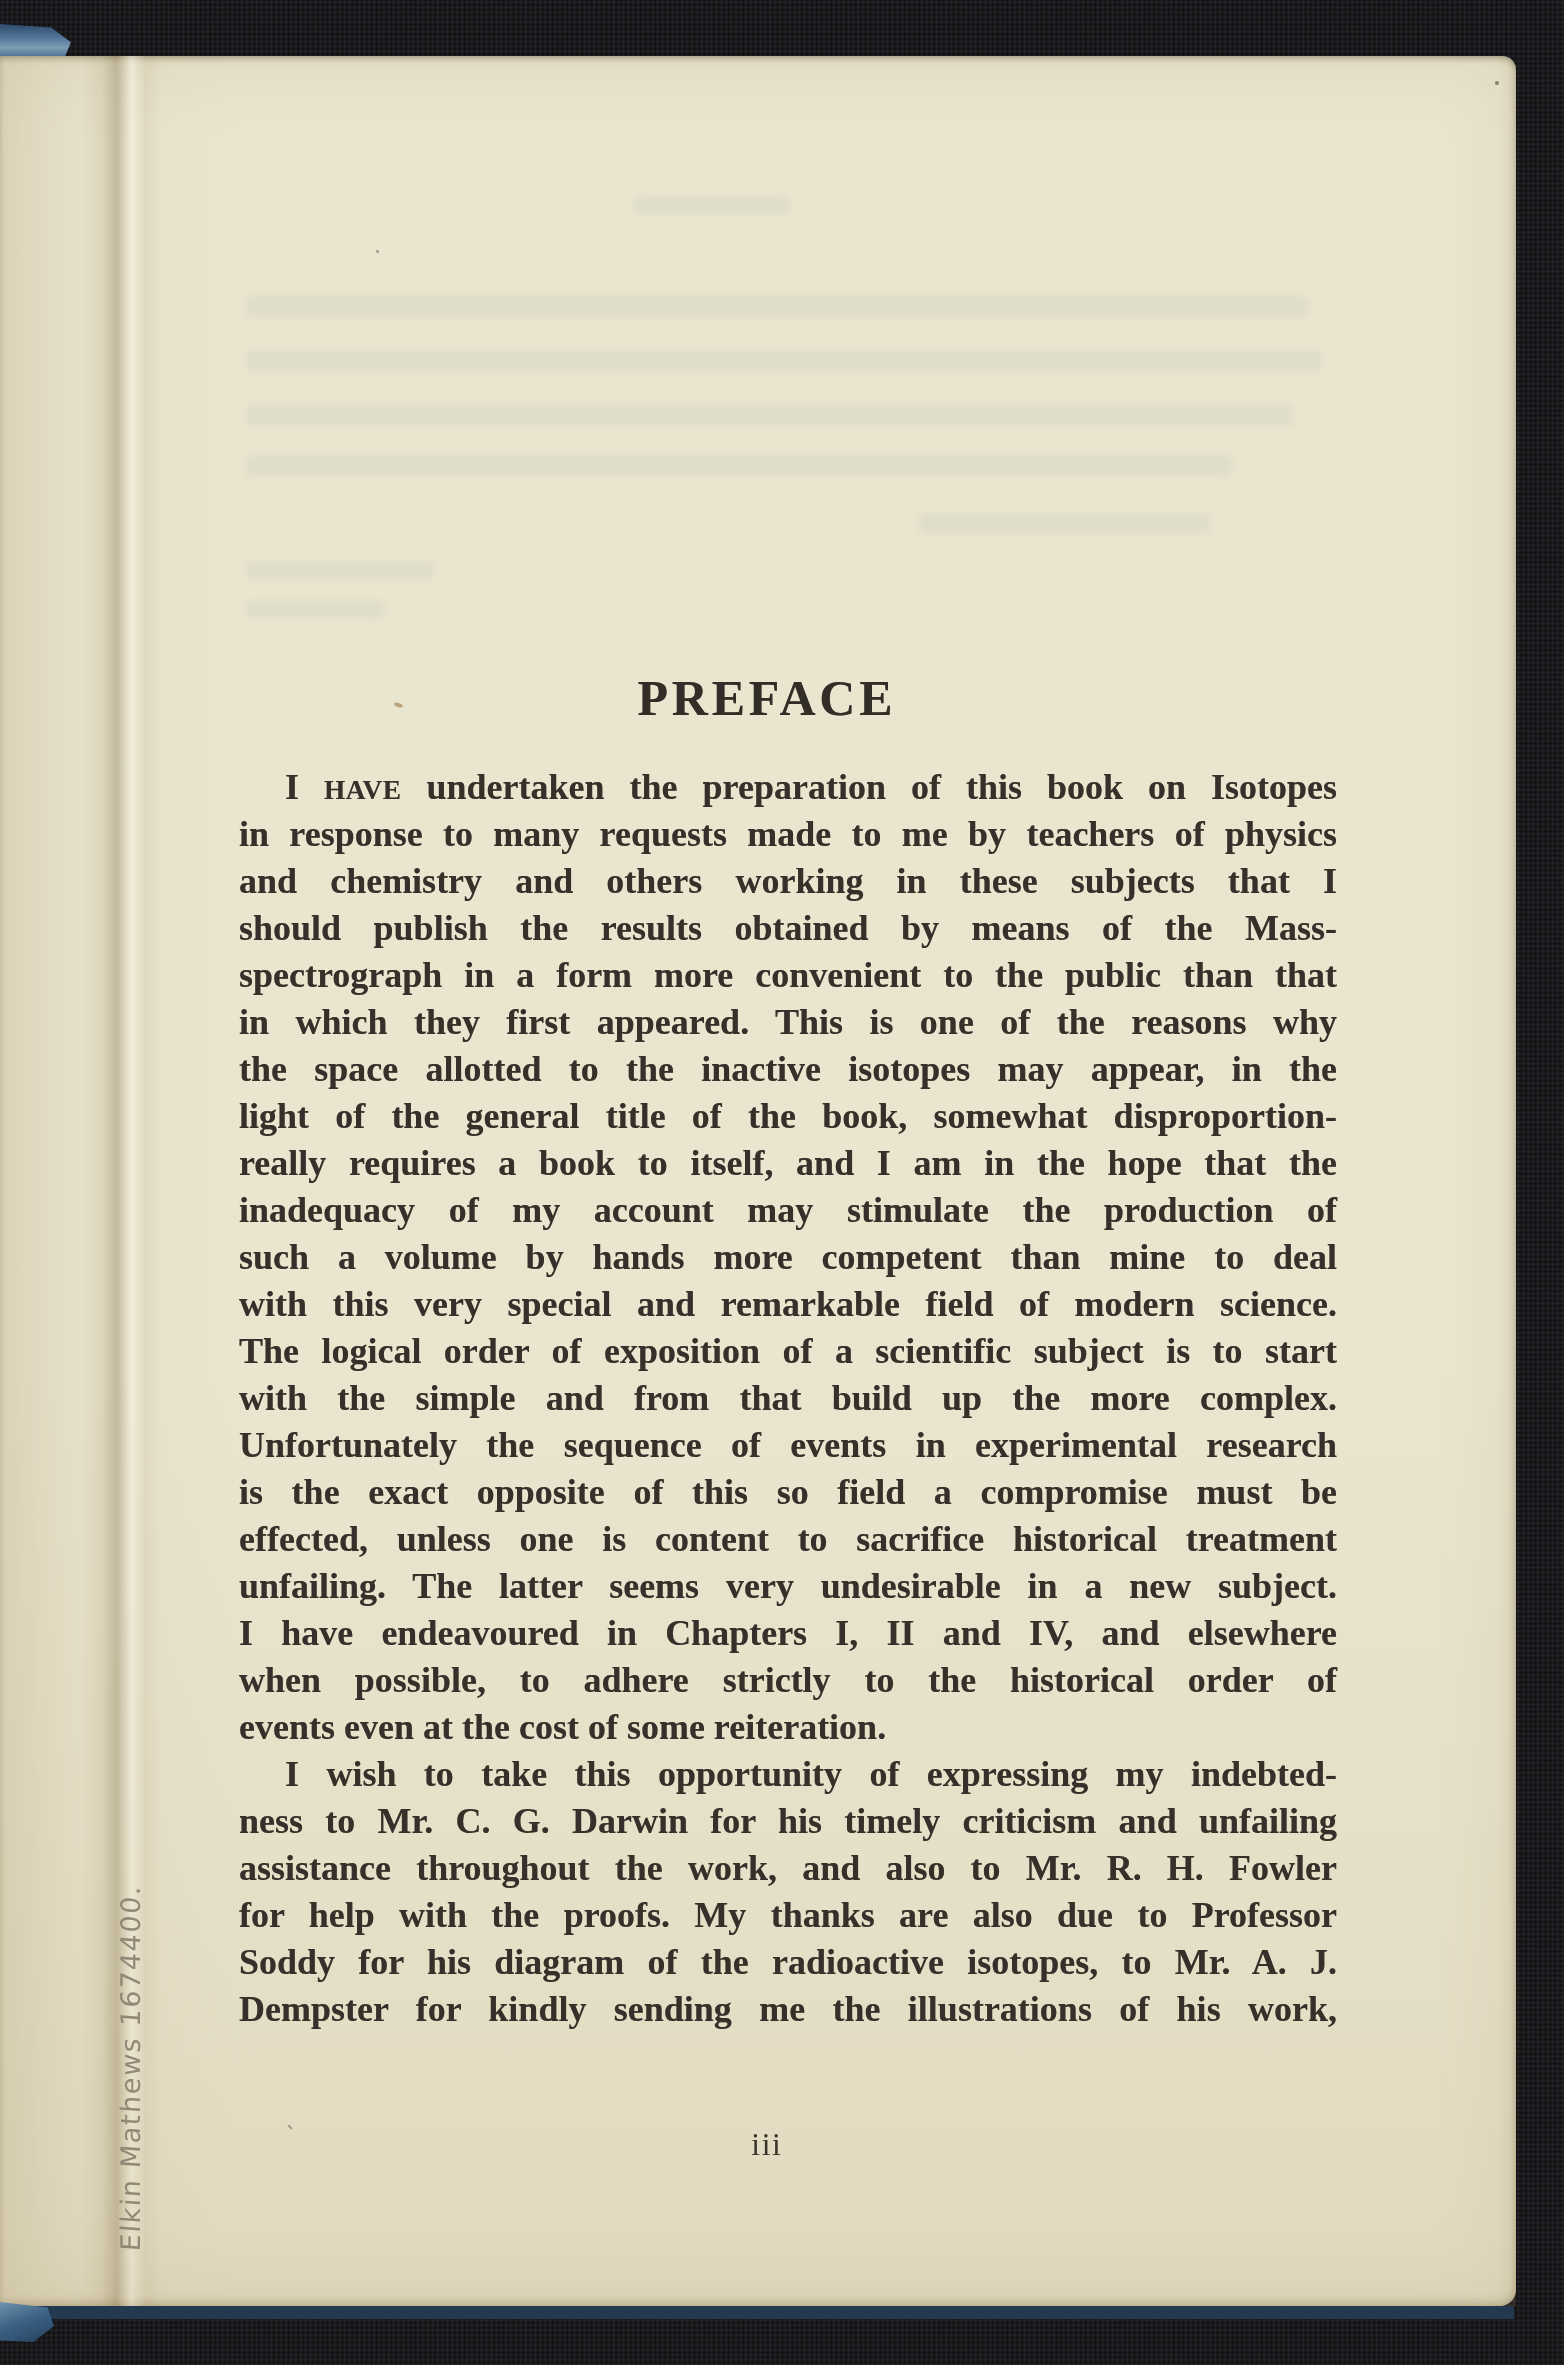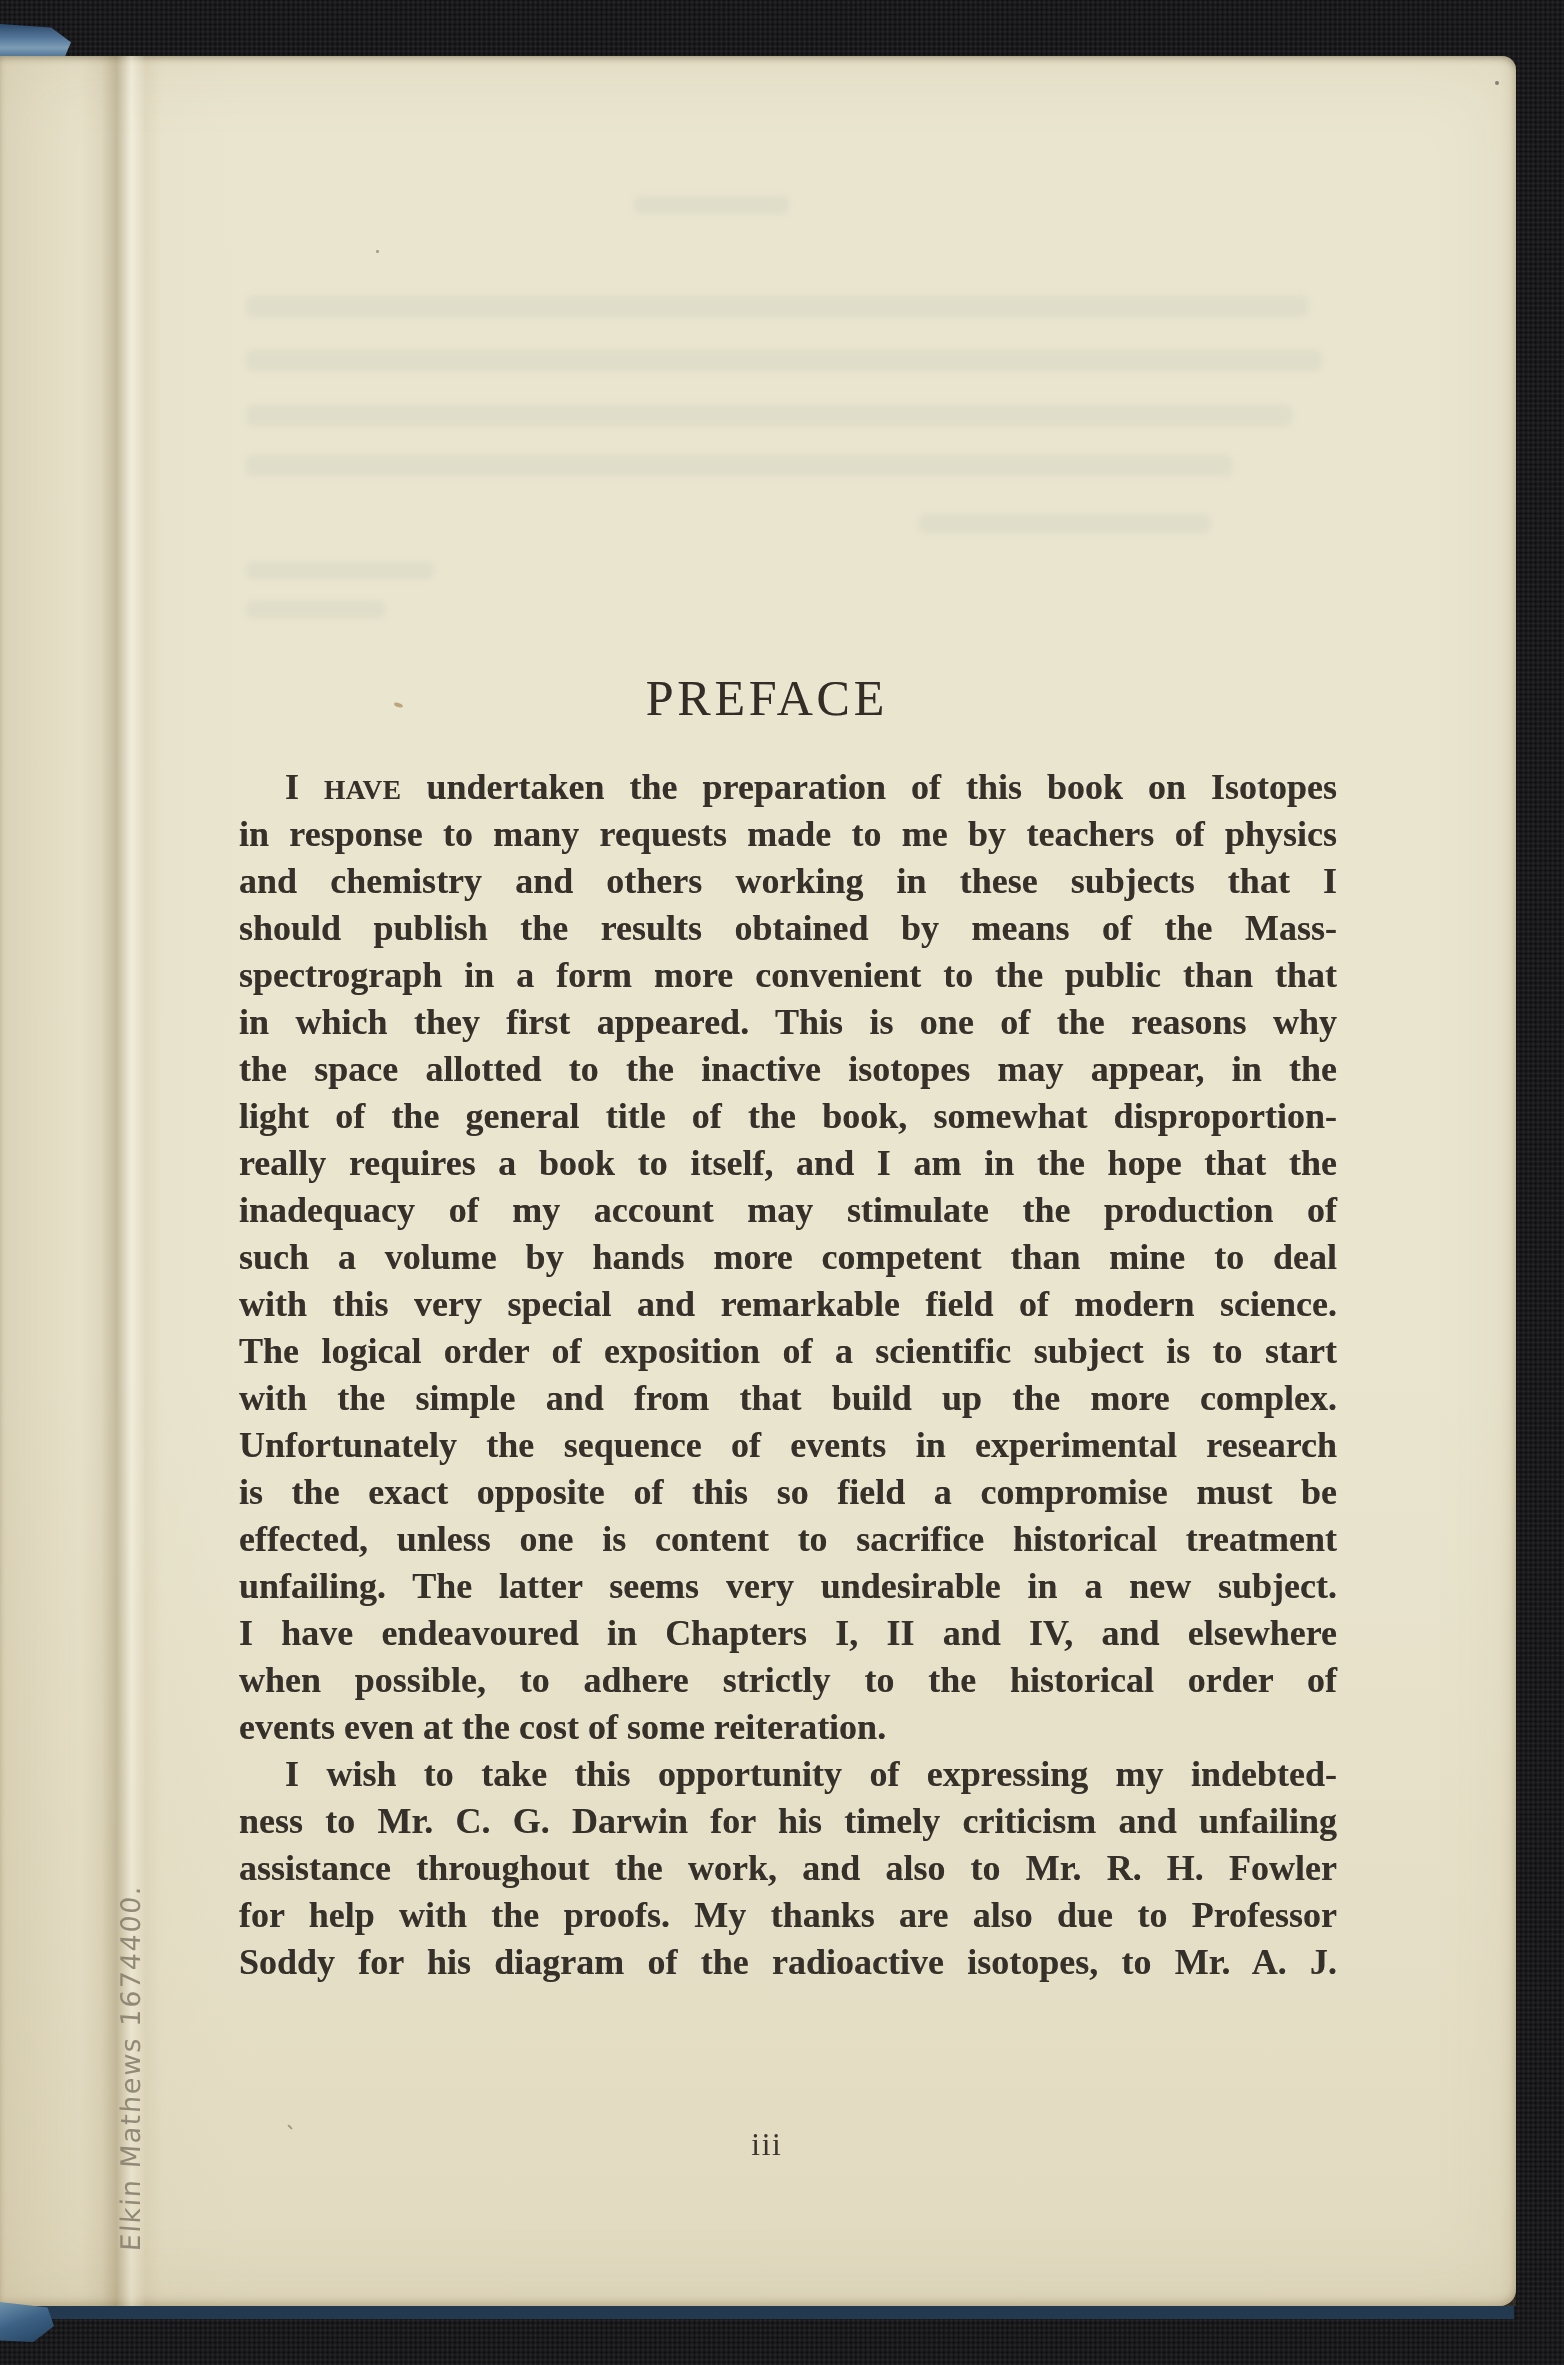--- a/index.html
+++ b/index.html
@@ -41,21 +41,21 @@
   .lower-tint { position:absolute; left:0; top:0; width:100%; height:100%;
     background:linear-gradient(180deg, transparent 58%, rgba(172,150,100,.08) 84%, rgba(172,150,100,.15) 100%); }
 
   
   .ghost { position:absolute; inset:0; filter:blur(3.3px); opacity:.55; }
   .ghost div { position:absolute; border-radius:7.6px; background:rgba(148,168,158,.22); }
 
   
   .heading { position:absolute; left:239px; top:613px; width:1097px; text-align:center;
     transform:translateX(-20.6px); font-size:50px; letter-spacing:3.8px; color:#332d27;
-    text-shadow:0 0 0.5px rgba(40,35,28,.45); }
+    text-shadow:0 0 0.5px rgba(40,35,28,.45);font-weight:bold; }
   .bodytext { position:absolute; left:239px; top:708px; width:1098px;
     font-size:36px; color:#36302a; text-shadow:0 0 0.5px rgba(45,40,32,.40); }
   .line { height:47px; line-height:47px; text-align:justify; text-align-last:justify;
     white-space:nowrap;font-weight:bold; }
   .line.pend { text-align-last:left; }
   .line.ind { text-indent:46px; }
   .sc { font-size:.76em; letter-spacing:0.5px; }
   .pageno { position:absolute; left:239px; top:2023px; width:1097px; text-align:center;
     transform:translateX(-20.6px); font-size:31.5px; letter-spacing:1.6px; color:#3a342d;margin-top:48px; }
 
@@ -113,20 +113,21 @@
       <div class="line">effected, unless one is content to sacrifice historical treatment</div>
       <div class="line">unfailing.  The latter seems very undesirable in a new subject.</div>
       <div class="line">I have endeavoured in Chapters I, II and IV, and elsewhere</div>
       <div class="line">when possible, to adhere strictly to the historical order of</div>
       <div class="line pend">events even at the cost of some reiteration.</div>
       <div class="line ind">I wish to take this opportunity of expressing my indebted-</div>
       <div class="line">ness to Mr. C. G. Darwin for his timely criticism and unfailing</div>
       <div class="line">assistance throughout the work, and also to Mr. R. H. Fowler</div>
       <div class="line">for help with the proofs.  My thanks are also due to Professor</div>
       <div class="line">Soddy for his diagram of the radioactive isotopes, to Mr. A. J.</div>
+      <div class="line">Dempster for kindly sending me the illustrations of his work,</div>
     </div>
 
     <div class="pageno">iii</div>
 
     <div class="inscription">Elkin Mathews 1674400.</div>
 
     <div class="speck" style="left:394px; top:647px; width:8.7px; height:3.8px; background:#a58a5e; opacity:.7; transform:rotate(18deg);"></div>
     <div class="speck" style="left:1495px; top:25px; width:3.8px; height:3.8px; background:#2a2620; opacity:.5;"></div>
     <div class="speck" style="left:287px; top:2070px; width:6px; height:2.2px; background:#4a443a; opacity:.45; transform:rotate(40deg);"></div>
     <div class="speck" style="left:376px; top:194px; width:2.7px; height:2.7px; background:#3a342c; opacity:.4;"></div>

